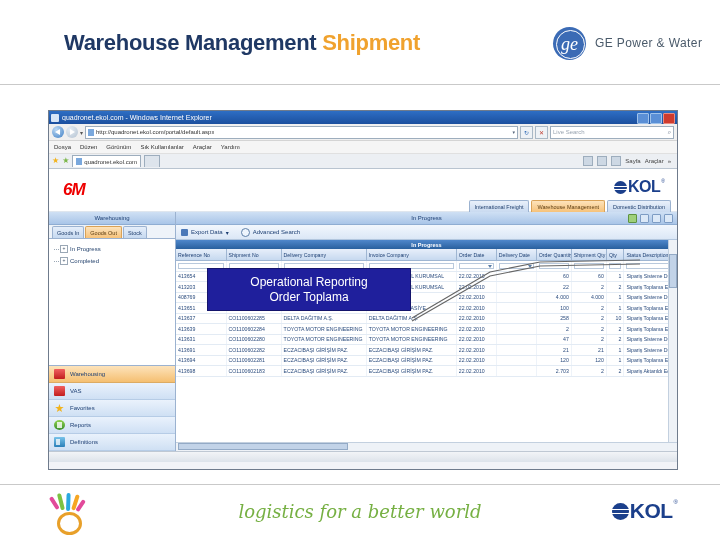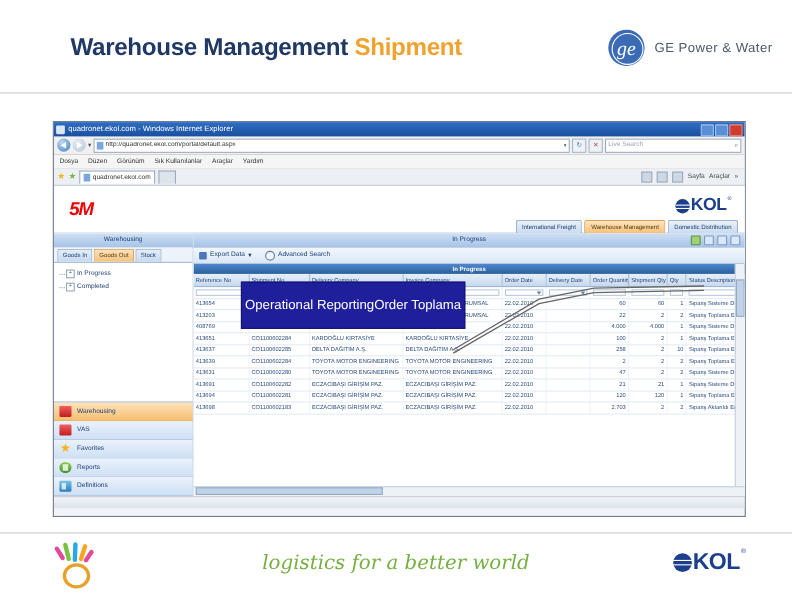--- a/index.html
+++ b/index.html
@@ -250,25 +250,24 @@
     position:relative;
   }
   .fbox.dd::after{
     content:"";position:absolute;right:1px;top:1.5px;
     border-left:2px solid transparent;border-right:2px solid transparent;
     border-top:3px solid #5d7fa8;
   }
 
   
   .callout{
-    position:absolute;left:207px;top:256px;width:202px;height:41px;
+    position:absolute;left:207px;top:268px;width:202px;height:41px;
     background:#1f1f9c;border:1px solid #14146b;
-    display:flex;flex-direction:row;align-items:center;justify-content:center;
+    display:flex;flex-direction:column;align-items:center;justify-content:center;
     z-index:40;
-    margin-left:12px;
   }
   .callout div{font-size:12px;color:#ffffff;line-height:15px;white-space:nowrap;}
   .leader{position:absolute;left:390px;top:222px;width:250px;height:100px;z-index:39;pointer-events:none;}
 
   
   .vscroll{
     position:absolute;right:0;top:0;width:8px;height:100%;background:#eef2f7;
     border-left:1px solid #c3d0df;
   }
   .vthumb{position:absolute;left:0;top:14px;width:8px;height:34px;background:#c2d3e8;border:1px solid #93aac6;box-sizing:border-box;}
@@ -376,21 +375,21 @@
       <div class="tr-ico"></div>
       <span>Sayfa</span>
       <span>Araçlar</span>
       <span>»</span>
     </div>
   </div>
 
   <div class="app">
 
     <div class="app-head">
-      <div class="logo3m">5M</div>
+      <div class="logo3m">6M</div>
       <div class="ekol">
         <div class="globe"></div>
         <div class="word">KOL</div>
         <div class="reg">®</div>
       </div>
       <div class="apptabs">
         <div class="apptab">International Freight</div>
         <div class="apptab active">Warehouse Management</div>
         <div class="apptab">Domestic Distribution</div>
       </div>

